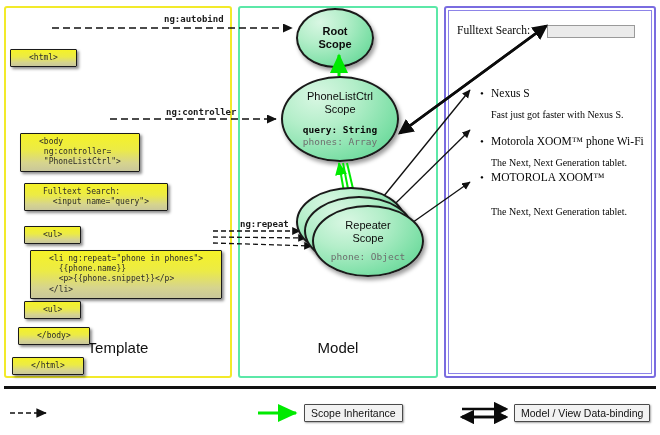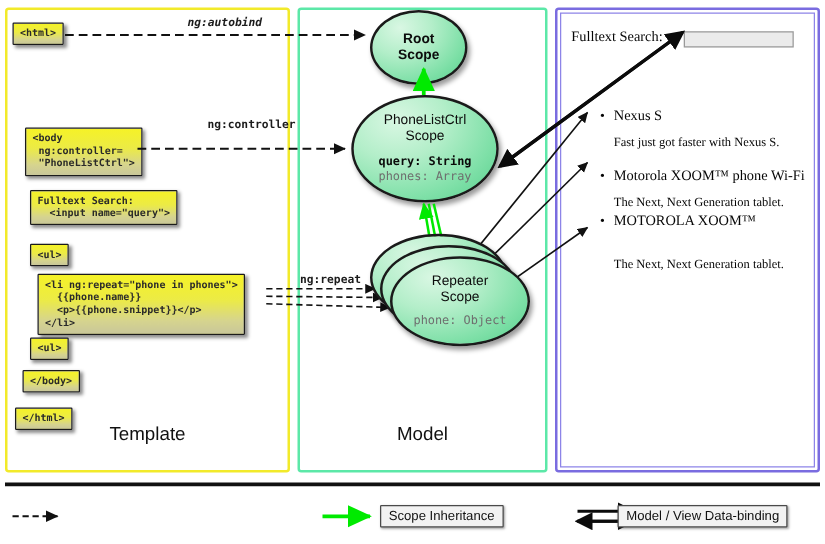--- a/index.html
+++ b/index.html
@@ -17,22 +17,22 @@
   .col-label{position:absolute;bottom:20px;left:0;width:100%;
       text-align:center;font-size:15px;color:#111;
       font-family:"Liberation Sans", sans-serif;}
 
   
   .ybox{position:absolute;box-sizing:border-box;
         border:1.5px solid #1b1b1b;
         background:linear-gradient(180deg,#f5f227 0%,#eceb45 42%,#d6d48e 78%,#c9c79a 100%);
         box-shadow:2px 2px 3px rgba(0,0,0,.45);
         font-family:"DejaVu Sans Mono","Liberation Mono",monospace;
-        font-weight:bold;font-size:8px;color:#2a2a2a;
-        padding:3px 5px;white-space:pre;line-height:1.28;border-radius:1px;}
+        font-weight:normal;font-size:8px;color:#2a2a2a;
+        padding:3px 18px;white-space:pre;line-height:1.28;border-radius:1px;margin-top:31px;}
 
   
   .ell{position:absolute;box-sizing:border-box;border:2px solid #1a1a1a;
        border-radius:50%;
        background:radial-gradient(ellipse at 30% 22%,#d9f7e3 0%,#b3eec9 35%,#7fe0a8 70%,#55cf8c 100%);
        box-shadow:2px 3px 4px rgba(0,0,0,.4);
        display:flex;flex-direction:column;align-items:center;justify-content:center;
        text-align:center;}
   .ell-title{font-family:"Liberation Sans",sans-serif;font-size:11px;color:#0c0c0c;line-height:1.15;}
   .ell-prop{font-family:"DejaVu Sans Mono","Liberation Mono",monospace;font-size:9.5px;line-height:1.25;}
@@ -115,22 +115,22 @@
   </div>
 
   <div class="ell" style="left:296px;top:187px;width:110px;height:70px;z-index:1;"></div>
   <div class="ell" style="left:304px;top:196px;width:110px;height:70px;z-index:2;"></div>
   <div class="ell" id="ell-rep" style="left:312px;top:205px;width:112px;height:72px;z-index:3;">
     <div class="ell-title">Repeater</div>
     <div class="ell-title" style="margin-bottom:7px;">Scope</div>
     <div class="ell-prop prop-gray">phone: Object</div>
   </div>
 
-  <div class="elabel" style="left:150px;top:14px;font-style:italic;">ng:autobind</div>
-  <div class="elabel" style="left:130px;top:95px;padding-left:36px;">ng:controller</div>
+  <div class="elabel" style="left:164px;top:14px;">ng:autobind</div>
+  <div class="elabel" style="left:130px;top:107px;padding-left:36px;">ng:controller</div>
   <div class="elabel" style="left:240px;top:219px;">ng:repeat</div>
 
   <div id="view-inner">
     <div class="view-label" style="left:8px;top:13px;">Fulltext Search:</div>
     <div id="fs-input"></div>
 
     <div class="v-bullet" style="left:42px;top:76px;">Nexus S</div>
     <div class="v-snip" style="left:42px;top:98px;">Fast just got faster with Nexus S.</div>
 
     <div class="v-bullet" style="left:42px;top:124px;">Motorola XOOM™  phone Wi-Fi</div>
@@ -200,15 +200,15 @@
     <g>
       <line x1="462" y1="409" x2="506" y2="409" stroke="#0b0b0b" stroke-width="2.4" marker-end="url(#ah-thick)"></line>
       <line x1="506" y1="417" x2="462" y2="417" stroke="#0b0b0b" stroke-width="2.4" marker-end="url(#ah-thick)"></line>
       <line x1="462" y1="417" x2="506" y2="417" stroke="#0b0b0b" stroke-width="2.4" marker-end="url(#ah-thick)"></line>
     </g>
   </svg>
 
   <div id="legend-rule"></div>
 
   <div class="lg-box" style="left:304px;top:404px;">Scope Inheritance</div>
-  <div class="lg-box" style="left:494px;top:404px;">Model / View Data-binding</div>
+  <div class="lg-box" style="left:514px;top:404px;">Model / View Data-binding</div>
 
 </div>
 
 </body></html>

